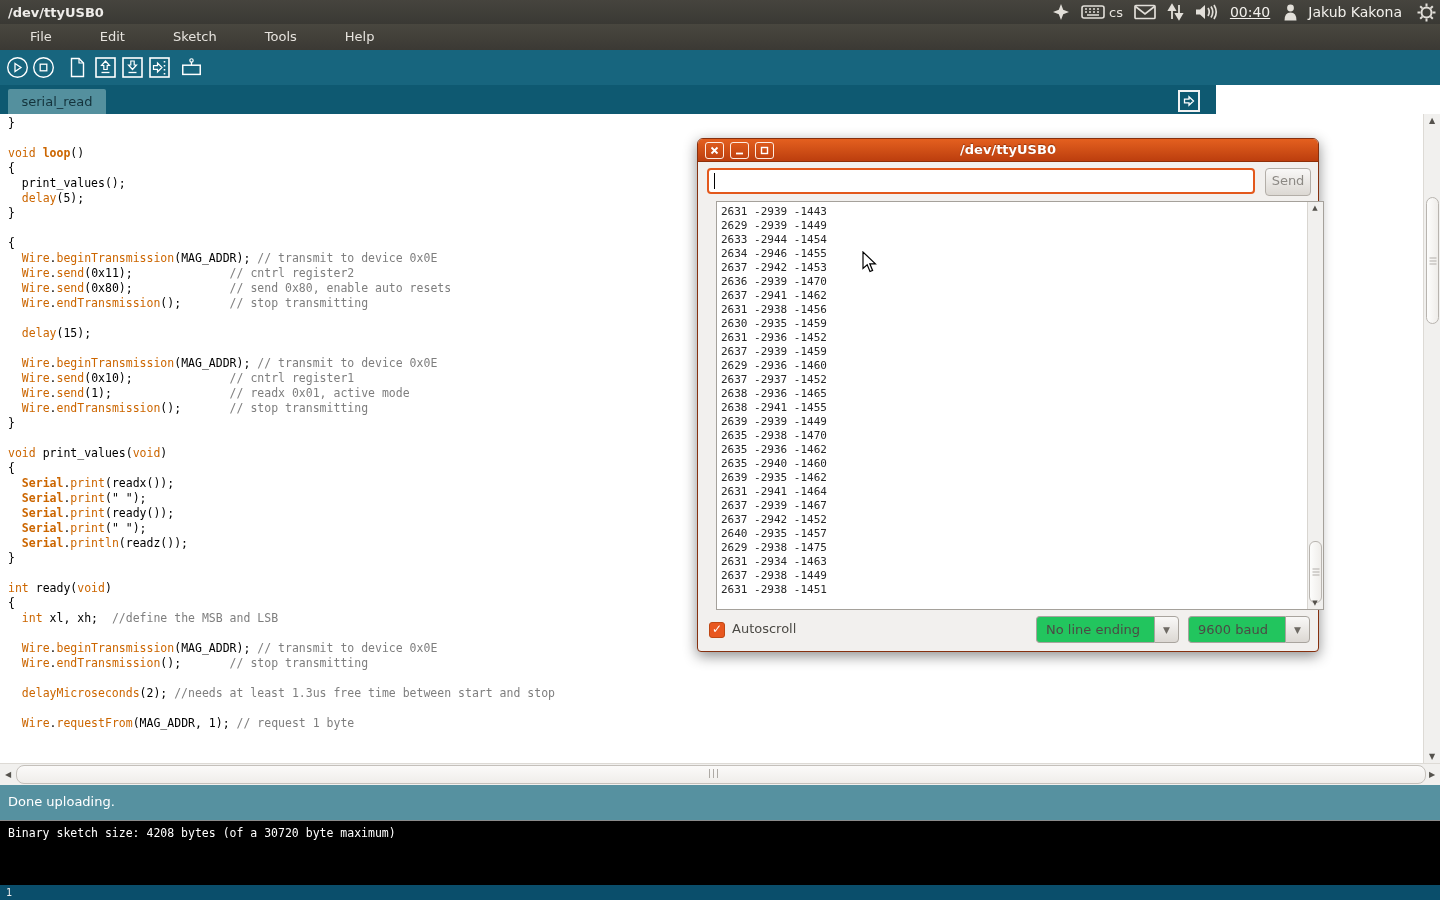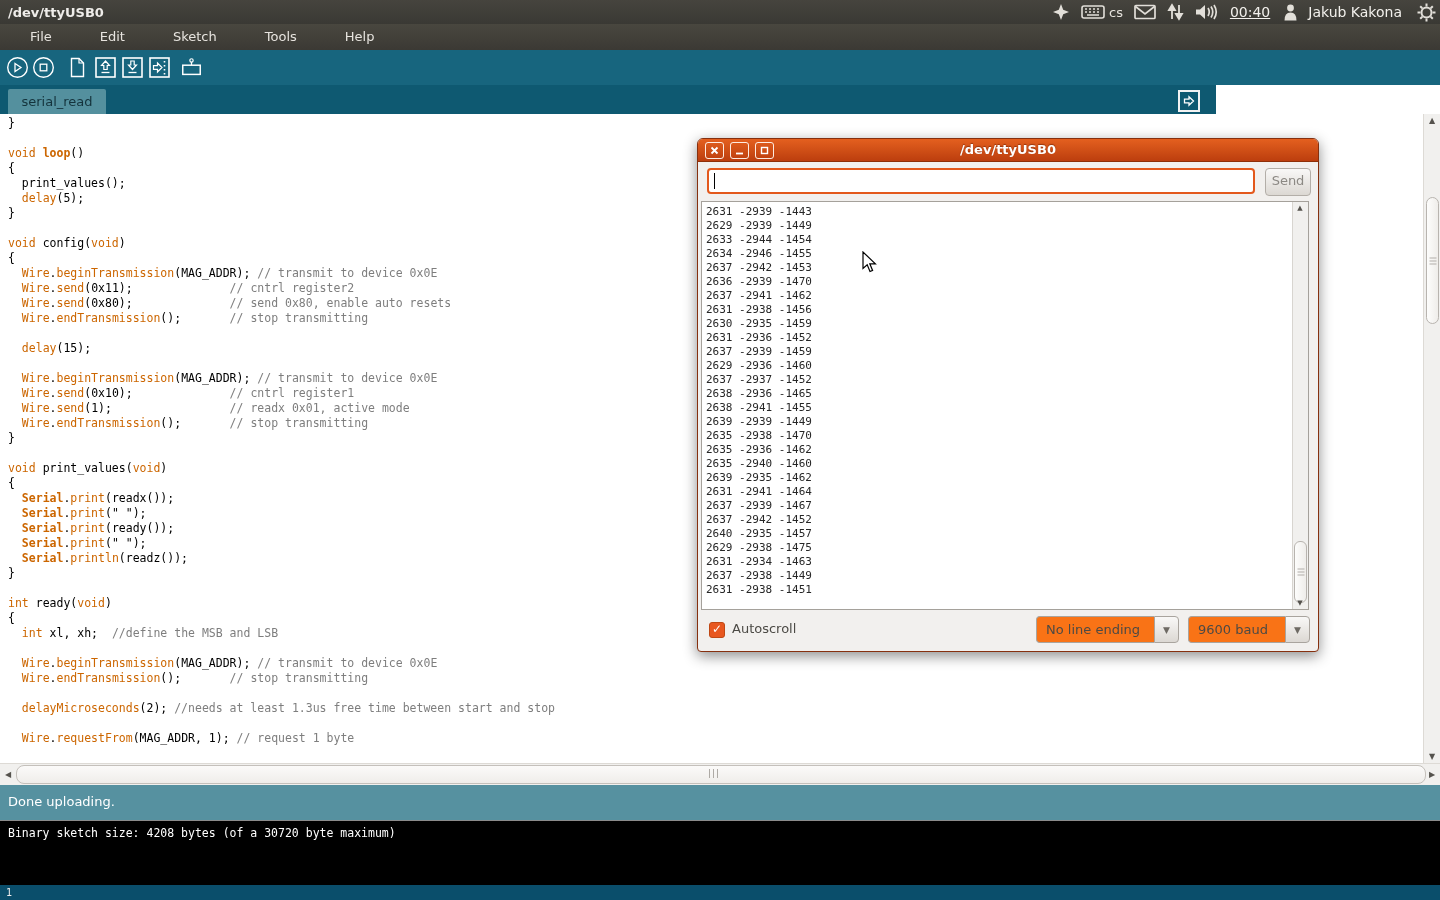--- a/index.html
+++ b/index.html
@@ -83,35 +83,35 @@
   .sw-btn svg{display:block;}
   .sw-close{left:7px;} .sw-min{left:32px;} .sw-max{left:57px;}
 
   .sw-input{position:absolute;left:9px;top:29px;width:544px;height:22px;background:#FFF;
             border:2px solid #E3581C;border-radius:4px;}
   .sw-caret{position:absolute;left:5px;top:3px;width:1px;height:16px;background:#000;}
   .sw-send{position:absolute;left:567px;top:29px;width:44px;height:26px;
            background:linear-gradient(#F9F8F7,#DCD8D3);border:1px solid #B3AEA8;border-radius:4px;
            color:#8C8984;font-size:13px;text-align:center;line-height:24px;}
 
-  .sw-data{position:absolute;left:3px;top:62px;width:606px;height:407px;background:#FFF;
+  .sw-data{position:absolute;left:18px;top:62px;width:606px;height:407px;background:#FFF;
            border:1px solid #A5A19B;}
   .sw-output{position:absolute;left:4px;top:3px;font-family:"DejaVu Sans Mono",monospace;
              font-size:11px;line-height:14px;color:#262626;white-space:pre;}
   .sw-vscroll{position:absolute;right:0;top:0;bottom:0;width:15px;background:#F1F0EE;
               border-left:1px solid #D8D5D0;}
   .sw-vthumb{position:absolute;left:1px;top:339px;width:11px;height:60px;
              background:linear-gradient(90deg,#FDFDFC,#EFEDEA);border:1px solid #B8B4AF;border-radius:6px;}
   .sb-arrow-sm{position:absolute;font-size:7px;color:#55524D;width:14px;text-align:center;}
 
   .sw-check{position:absolute;left:11px;top:483px;width:14px;height:14px;background:#E8571F;
             border:1px solid #BF4814;border-radius:3px;color:#FFF;font-size:12px;line-height:13px;
             text-align:center;font-weight:bold;}
   .sw-autoscroll{position:absolute;left:34px;top:482px;font-size:13px;color:#4C4A45;}
-  .combo-field{position:absolute;top:477px;height:25px;background:#f97316;border:1px solid #A9A49E;
+  .combo-field{position:absolute;top:477px;height:25px;background:#22c55e;border:1px solid #A9A49E;
                border-right:none;border-radius:4px 0 0 4px;font-size:13px;color:#4C4A45;
                line-height:25px;padding-left:9px;}
   .combo-btn{position:absolute;top:477px;width:25px;height:27px;box-sizing:border-box;
              background:linear-gradient(#F9F8F7,#DCD8D3);border:1px solid #A9A49E;
              border-radius:0 4px 4px 0;color:#6E6A64;font-size:9px;text-align:center;line-height:27px;}
   .combo1f{left:338px;width:108px;} .combo1b{left:456px;}
   .combo2f{left:490px;width:87px;}  .combo2b{left:587px;}
 
   .mouse-cursor{left:862px;top:251px;width:16px;height:22px;}
 </style>
@@ -241,21 +241,20 @@
   <div class="abs editor">
     <div class="code">
         <div class="code-line"><span class="tok-p">}</span></div>
         <div class="code-line">&nbsp;</div>
         <div class="code-line"><span class="tok-k">void </span><span class="tok-b">loop</span><span class="tok-p">()</span></div>
         <div class="code-line"><span class="tok-p">{</span></div>
         <div class="code-line"><span class="tok-p">  print_values();</span></div>
         <div class="code-line"><span class="tok-p">  </span><span class="tok-k">delay</span><span class="tok-p">(5);</span></div>
         <div class="code-line"><span class="tok-p">}</span></div>
         <div class="code-line">&nbsp;</div>
-        <div class="code-line"><span class="tok-k">void </span><span class="tok-p">config(</span><span class="tok-k">void</span><span class="tok-p">)</span></div>
         <div class="code-line"><span class="tok-p">{</span></div>
         <div class="code-line"><span class="tok-p">  </span><span class="tok-k">Wire</span><span class="tok-p">.</span><span class="tok-k">beginTransmission</span><span class="tok-p">(MAG_ADDR); </span><span class="tok-c">// transmit to device 0x0E</span></div>
         <div class="code-line"><span class="tok-p">  </span><span class="tok-k">Wire</span><span class="tok-p">.</span><span class="tok-k">send</span><span class="tok-p">(0x11);              </span><span class="tok-c">// cntrl register2</span></div>
         <div class="code-line"><span class="tok-p">  </span><span class="tok-k">Wire</span><span class="tok-p">.</span><span class="tok-k">send</span><span class="tok-p">(0x80);              </span><span class="tok-c">// send 0x80, enable auto resets</span></div>
         <div class="code-line"><span class="tok-p">  </span><span class="tok-k">Wire</span><span class="tok-p">.</span><span class="tok-k">endTransmission</span><span class="tok-p">();       </span><span class="tok-c">// stop transmitting</span></div>
         <div class="code-line">&nbsp;</div>
         <div class="code-line"><span class="tok-p">  </span><span class="tok-k">delay</span><span class="tok-p">(15);</span></div>
         <div class="code-line">&nbsp;</div>
         <div class="code-line"><span class="tok-p">  </span><span class="tok-k">Wire</span><span class="tok-p">.</span><span class="tok-k">beginTransmission</span><span class="tok-p">(MAG_ADDR); </span><span class="tok-c">// transmit to device 0x0E</span></div>
         <div class="code-line"><span class="tok-p">  </span><span class="tok-k">Wire</span><span class="tok-p">.</span><span class="tok-k">send</span><span class="tok-p">(0x10);              </span><span class="tok-c">// cntrl register1</span></div>

